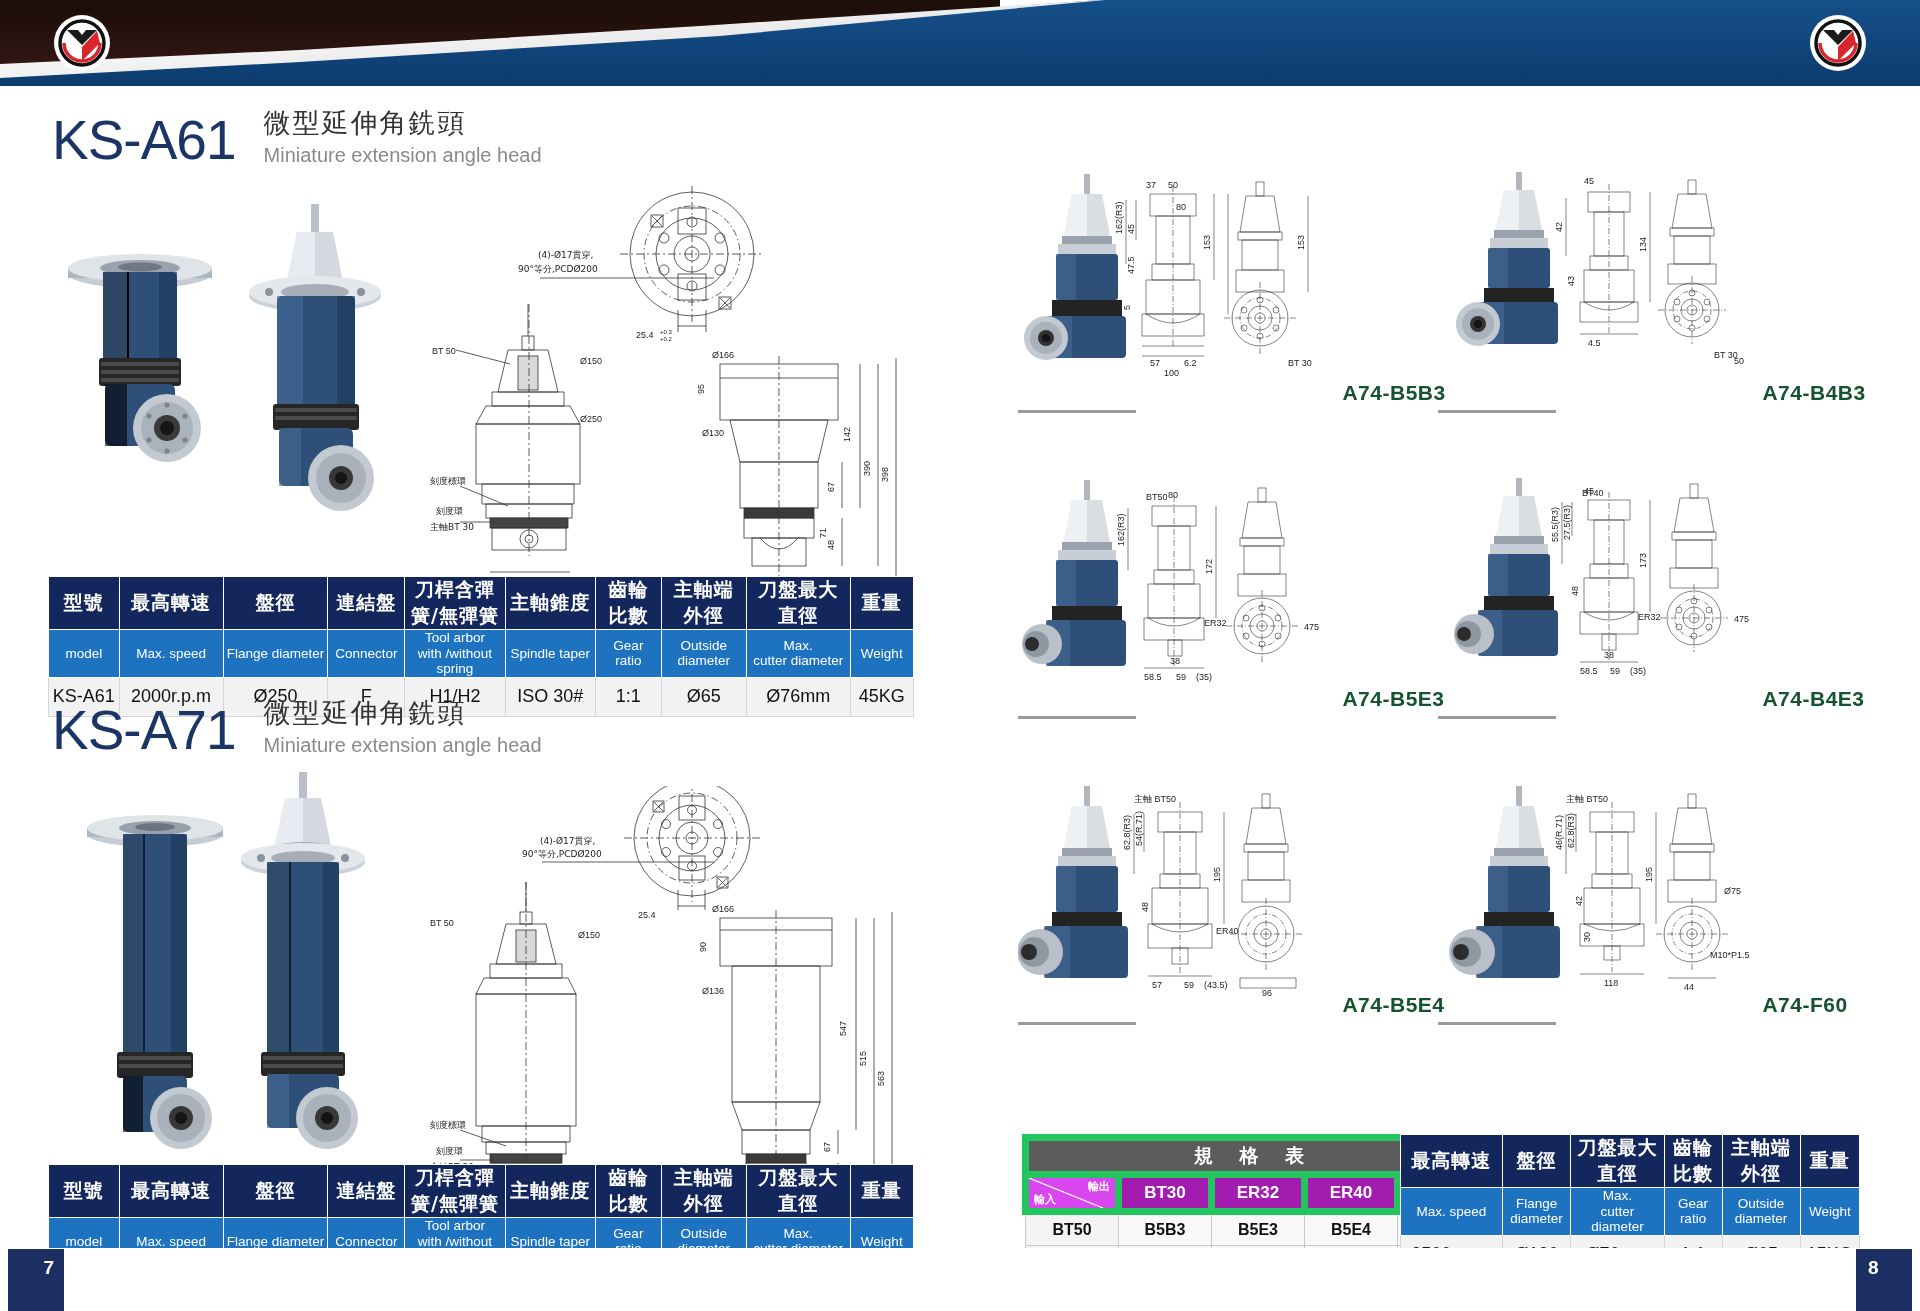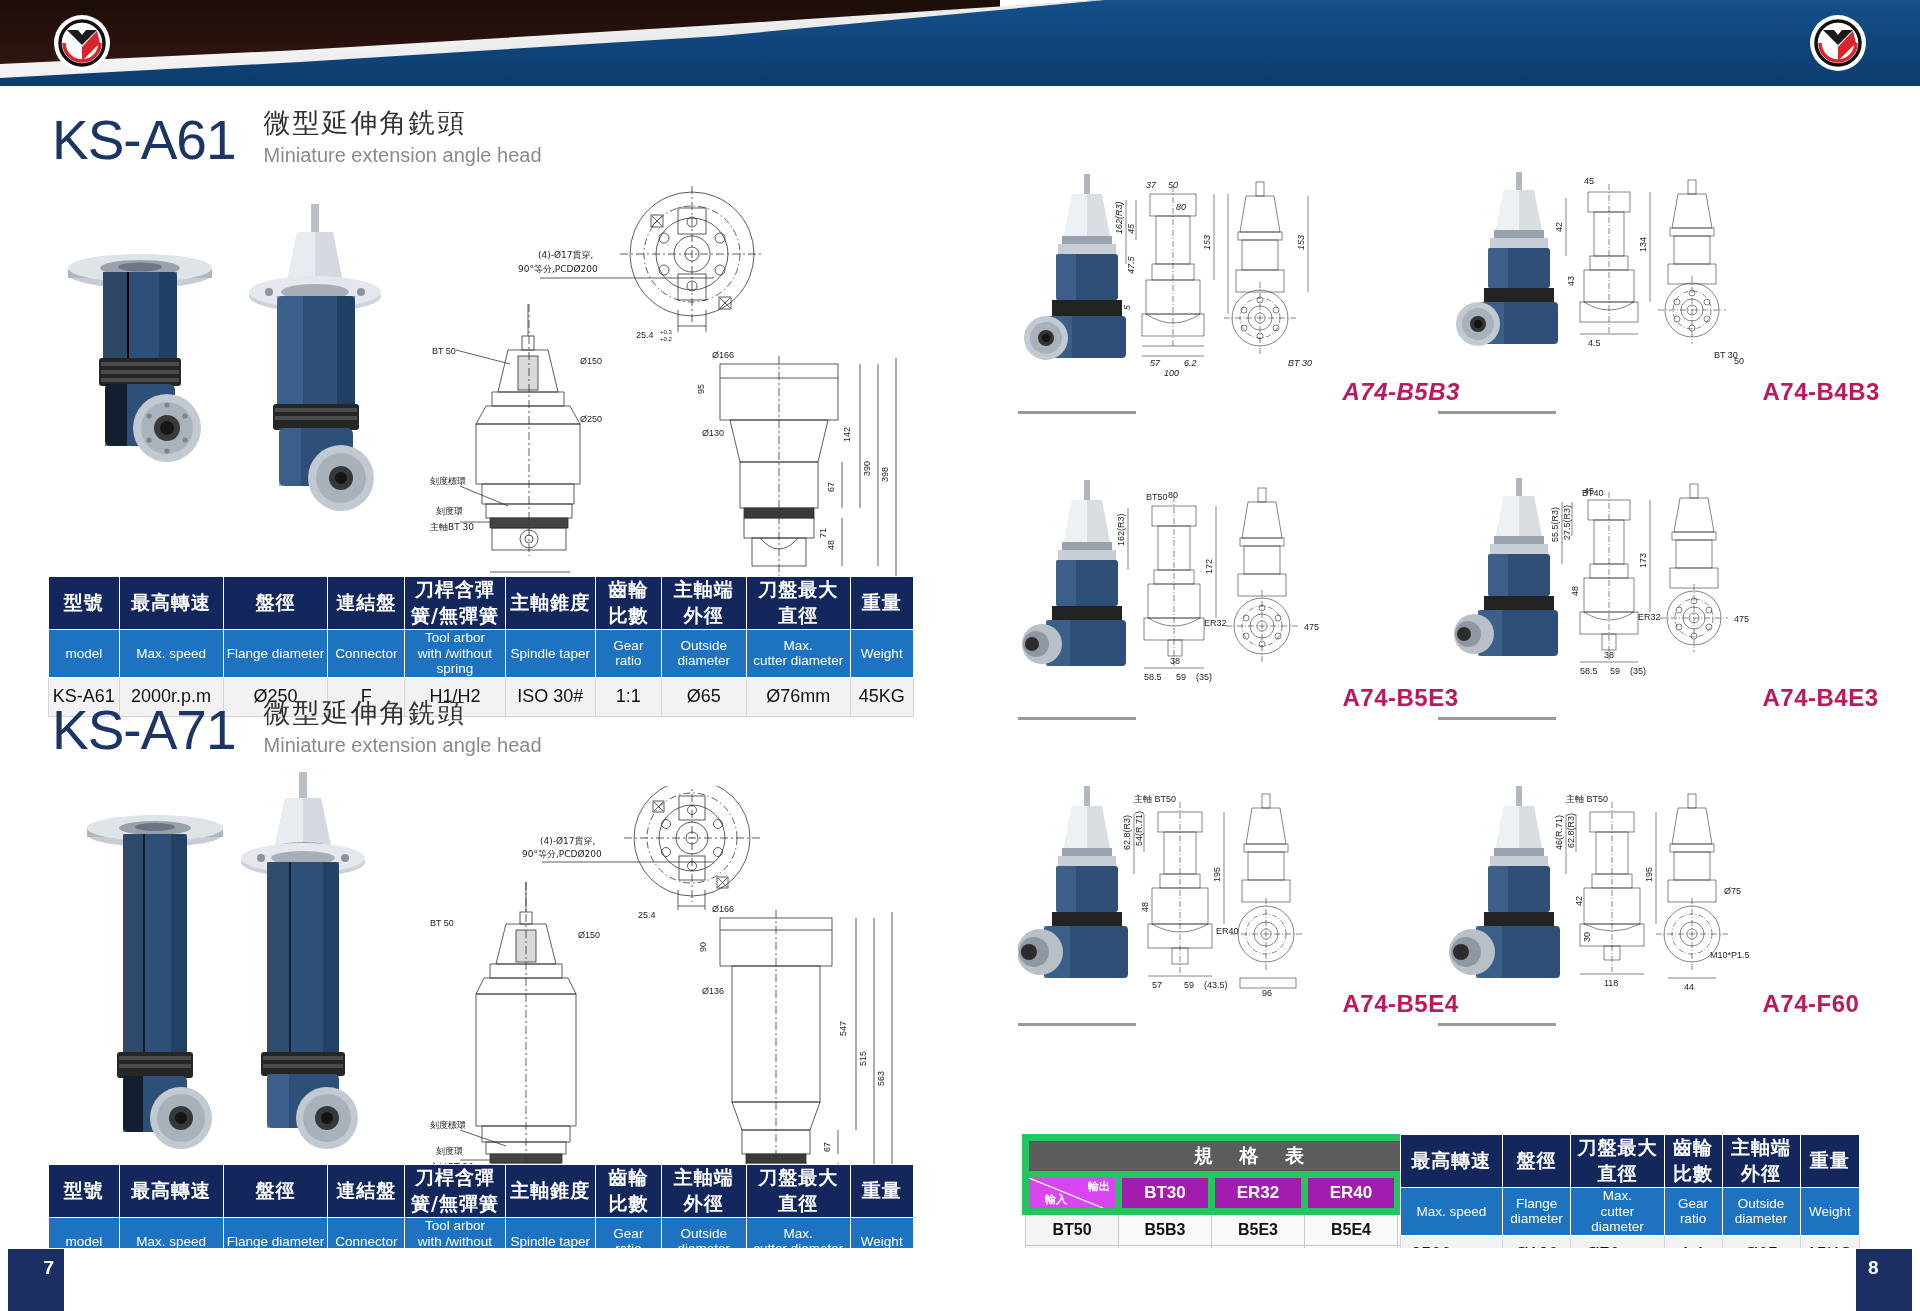--- a/index.html
+++ b/index.html
@@ -49,34 +49,34 @@
       vertical-align:middle;padding:0 3px;}
   table.spec tr.hdr-zh th{background:#13275c;color:#fff;font-size:19px;font-weight:700;
       height:33px;letter-spacing:1px;font-family:"DejaVu Sans","Liberation Sans",sans-serif;}
   table.spec tr.hdr-en th{background:#1d73c0;color:#fff;font-size:13.5px;font-weight:400;
       height:40px;line-height:1.15;}
   table.spec tr.data td{background:#f2f2f2;color:#111;font-size:18px;height:38px;
       border:1px solid #d5d5d5;}
 
   
   .variant{position:absolute;}
-  .variant-label{font-size:24px;font-weight:700;color:#be185d;letter-spacing:.5px;
+  .variant-label{font-size:21px;font-weight:700;color:#14532d;letter-spacing:.5px;
       display:inline-block;padding-bottom:4px;text-align:center;}
   .variant-rule{width:118px;height:3px;background:#9a9a9a;margin-top:1px;}
 
   
   .xtable{position:absolute;border-collapse:collapse;font-size:16px;}
   .xtable td,.xtable th{border:7px solid #22c55e;text-align:center;height:30px;
       padding:0 6px;font-weight:700;}
   .xtable .title-cell{background:#5c5c5c;color:#fff;font-size:19px;letter-spacing:10px;
       font-family:"DejaVu Sans","Liberation Sans",sans-serif;}
   .xtable .corner{background:#d946ef;color:#fff;position:relative;width:74px;
       font-size:12px;font-family:"DejaVu Sans","Liberation Sans",sans-serif;}
   .xtable .corner .io-out{position:absolute;right:5px;top:1px;font-size:11px;}
-  .xtable .corner .io-in{position:absolute;left:16px;bottom:1px;font-size:11px;}
+  .xtable .corner .io-in{position:absolute;left:5px;bottom:1px;font-size:11px;}
   .xtable .corner .slash{position:absolute;left:0;top:0;width:100%;height:100%;}
   .xtable .col-h{background:#a21caf;color:#fff;font-size:17px;}
   .xtable .row-h{background:#f4f4f4;color:#111;border:1px solid #c9c9c9;font-size:16px;}
   .xtable .cell{background:#f9f9f9;color:#111;border:1px solid #c9c9c9;font-size:16px;}
   .xtable .cell.empty{position:relative;}
   .xtable .cell.empty svg{position:absolute;left:0;top:0;}
 
   
   .photo{position:absolute;}
   .dwg{position:absolute;}
@@ -525,21 +525,21 @@
       </tr>
     </tbody>
   </table>
 </div>
 
 <div class="page page-right">
 
   <div class="sec-title" style="left:62px;top:20px;">
   </div>
 
-  <div class="variant" style="left:58px;top:84px;font-style:italic;">
+  <div class="variant" style="left:58px;top:84px;">
     <svg width="320" height="230" viewBox="0 0 320 230">
 
       <g>
         <rect x="66" y="4" width="6" height="20" fill="#b0b7bf"></rect>
         <path d="M54 24 L84 24 L92 66 L46 66 Z" fill="#d9dee3"></path>
         <path d="M54 24 L69 24 L69 66 L46 66 Z" fill="#eef1f4"></path>
         <rect x="44" y="66" width="50" height="8" fill="#9aa3ad"></rect>
         <rect x="40" y="74" width="58" height="10" fill="#c8ced5"></rect>
         <rect x="38" y="84" width="62" height="46" rx="3" fill="#2d4f78"></rect>
         <rect x="38" y="84" width="20" height="46" fill="#446a95" opacity=".6"></rect>

